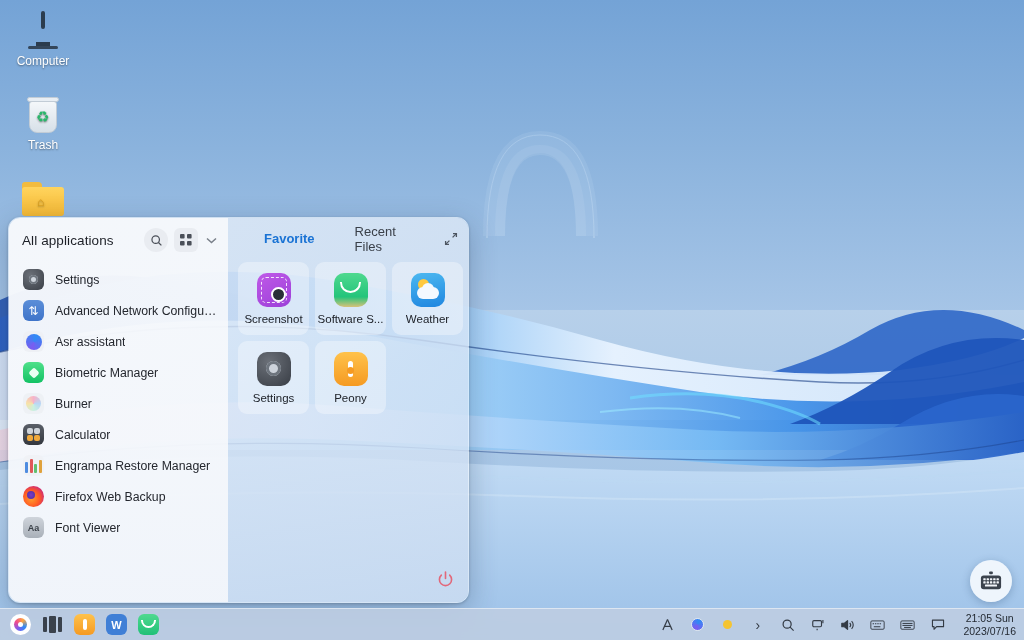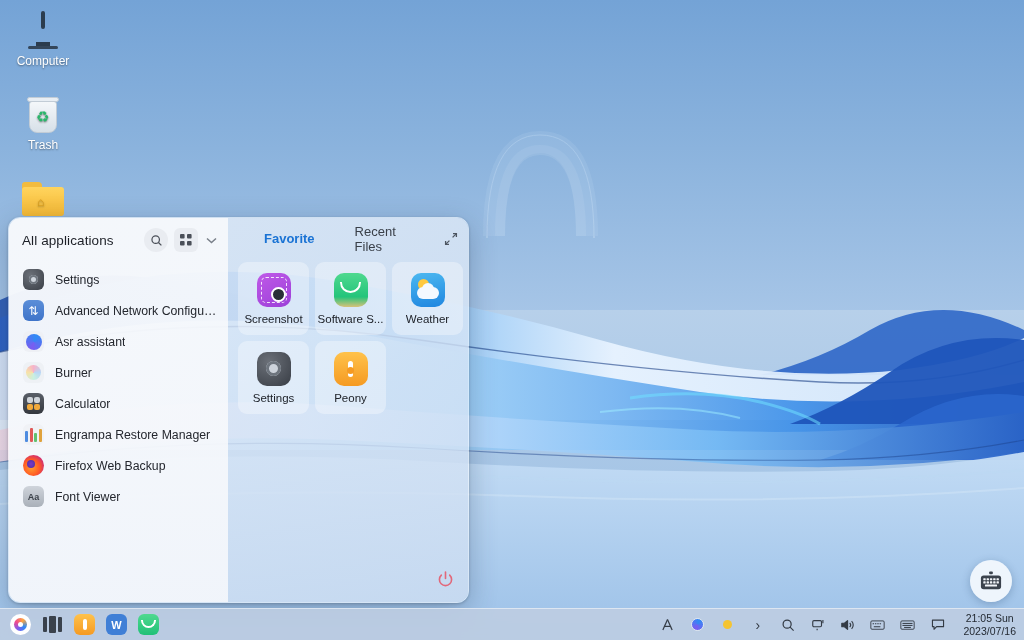--- a/index.html
+++ b/index.html
@@ -374,20 +374,24 @@
 
 
         <div class="app-row">
           <span class="app-ico ic-asr">
               <span class="dot"></span>
             </span>
           <span class="app-name">Asr assistant</span>
         </div>
 
 
+        <div class="app-row">
+          <span class="app-ico ic-biometric"></span>
+          <span class="app-name">Biometric Manager</span>
+        </div>
 
         <div class="app-row">
           <span class="app-ico ic-burner">
               <span class="dot"></span>
             </span>
           <span class="app-name">Burner</span>
         </div>
 
         <div class="app-row">
           <span class="app-ico ic-calc">

